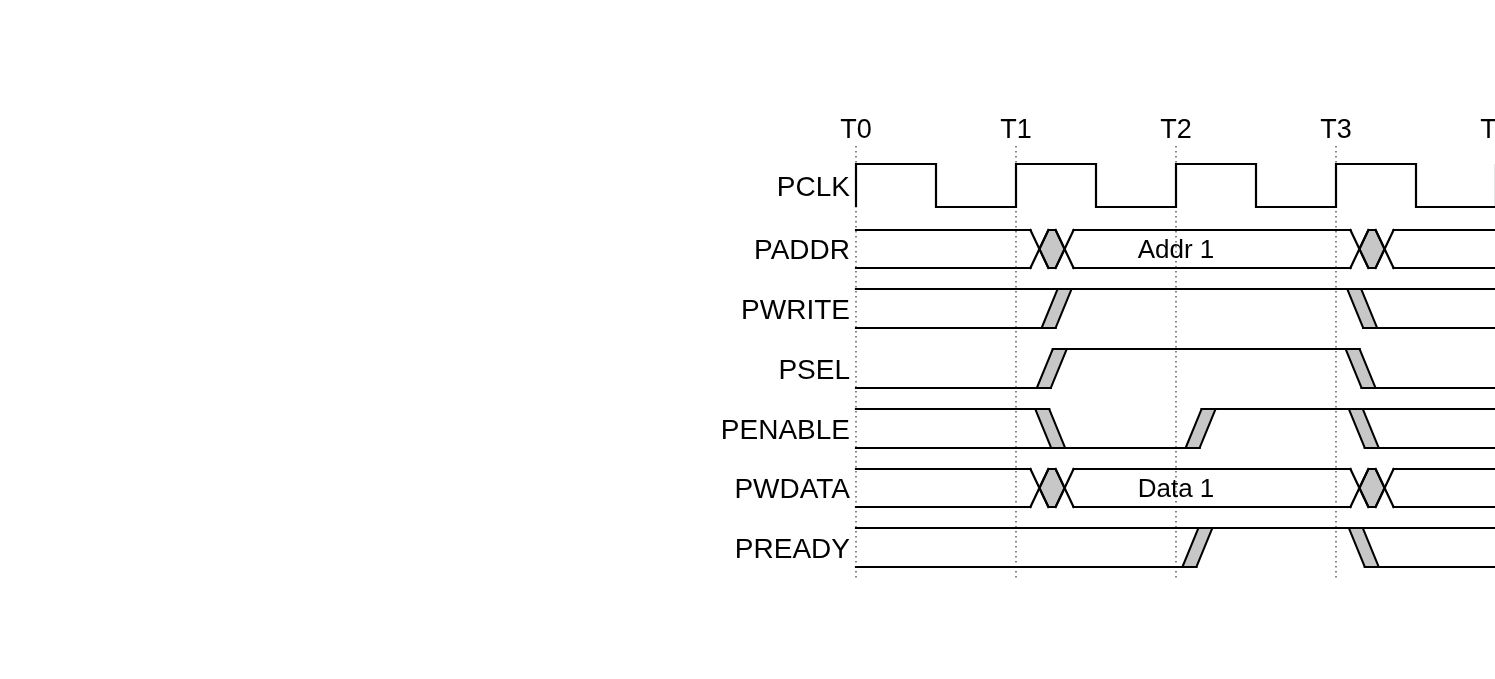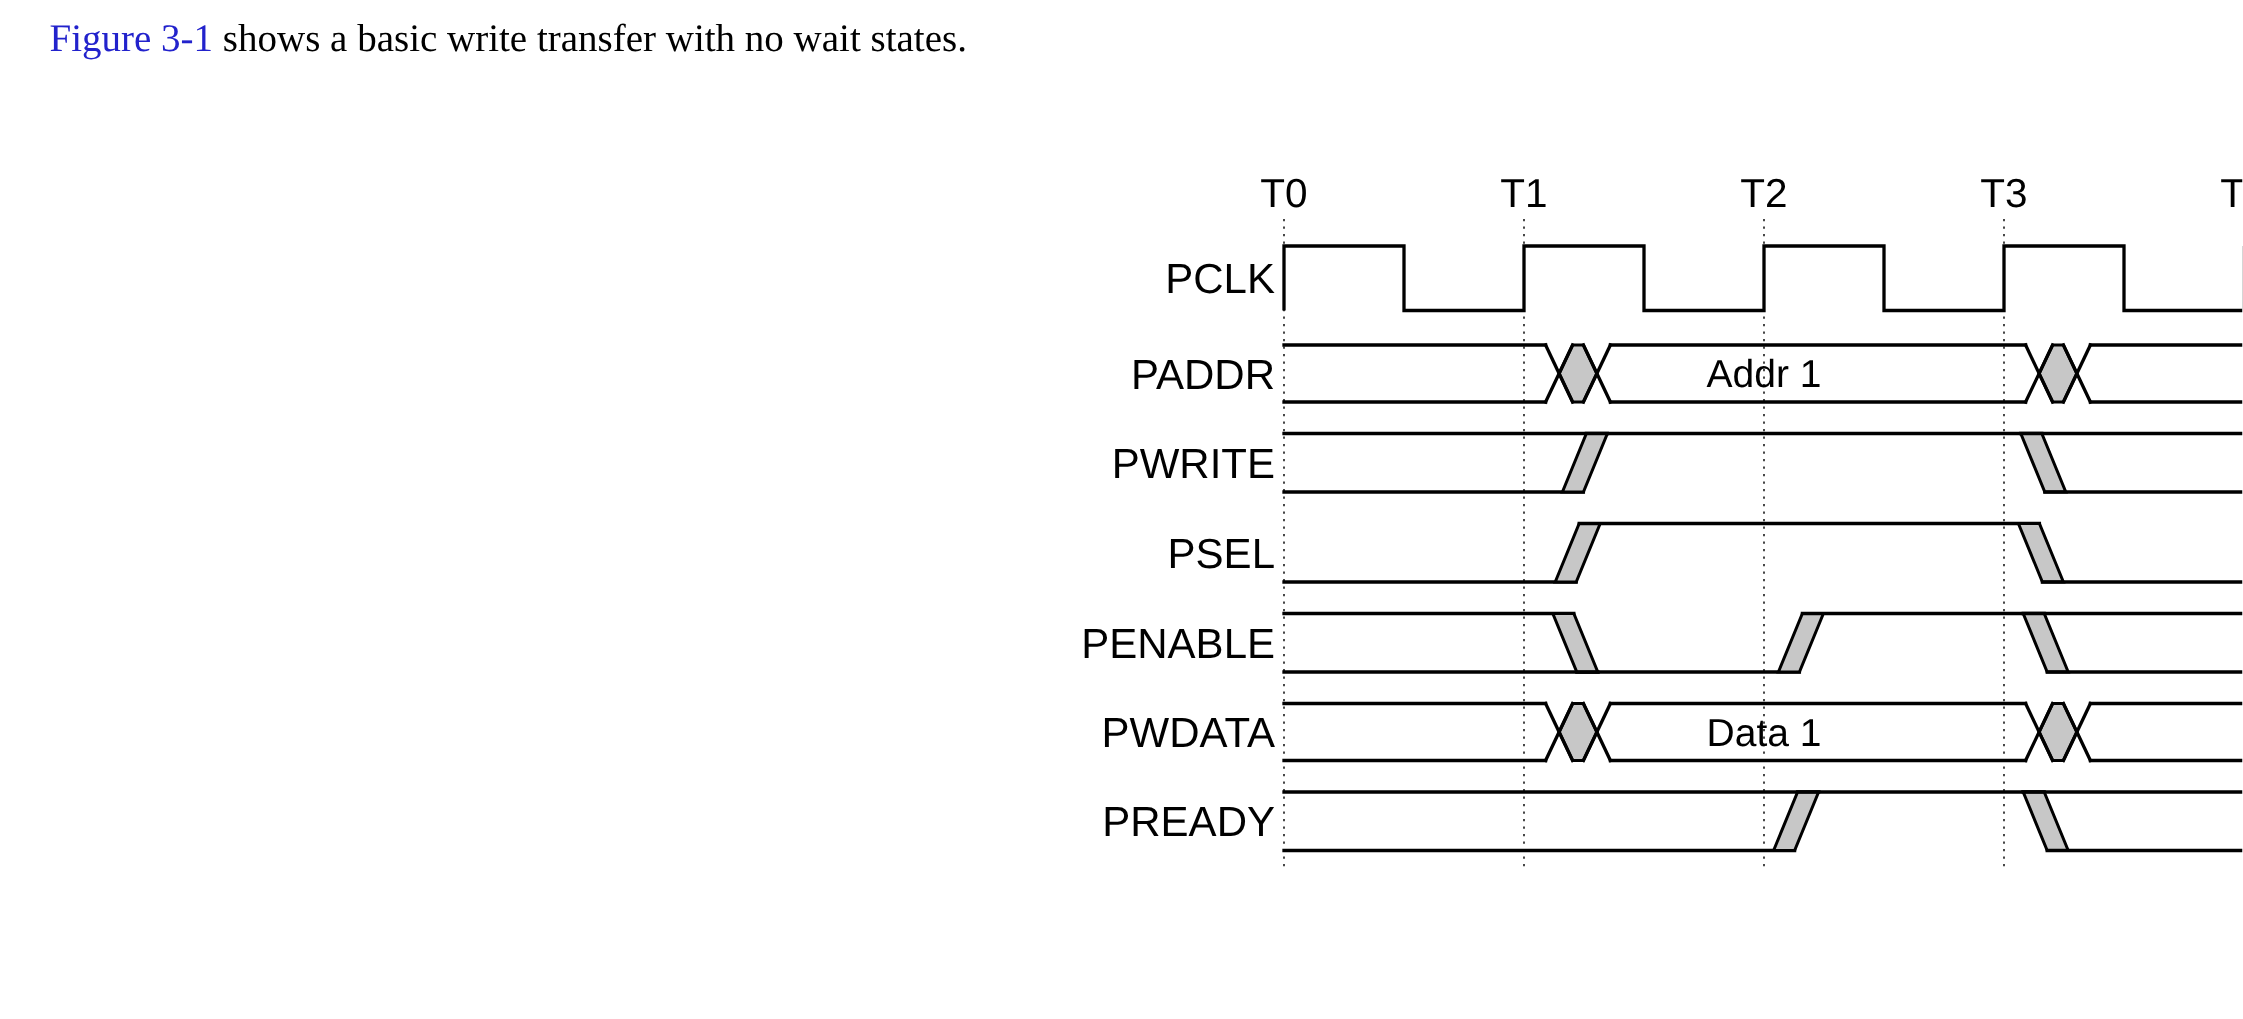--- a/index.html
+++ b/index.html
@@ -30,21 +30,20 @@
     font-weight:bold;
     color:#000;
     white-space:nowrap;
   }
 </style>
 </head>
 <body>
 
 <div class="page">
 
-  <p class="intro"><a href="#" style="color: rgb(34, 34, 204);">Figure 3-1</a><span> shows a basic write transfer with no wait states.</span></p>
 
   <div id="diagram-host"><svg width="1495" height="679">
         <g>
           <line x1="812" y1="146" x2="812" y2="578" stroke="#444444" stroke-width="1.3" stroke-dasharray="1.5 3.5"></line>
           <text x="812" y="138" text-anchor="middle" font-size="27" fill="#000000">T0</text>
           <line x1="972" y1="146" x2="972" y2="578" stroke="#444444" stroke-width="1.3" stroke-dasharray="1.5 3.5"></line>
           <text x="972" y="138" text-anchor="middle" font-size="27" fill="#000000">T1</text>
           <line x1="1132" y1="146" x2="1132" y2="578" stroke="#444444" stroke-width="1.3" stroke-dasharray="1.5 3.5"></line>
           <text x="1132" y="138" text-anchor="middle" font-size="27" fill="#000000">T2</text>
           <line x1="1292" y1="146" x2="1292" y2="578" stroke="#444444" stroke-width="1.3" stroke-dasharray="1.5 3.5"></line>

